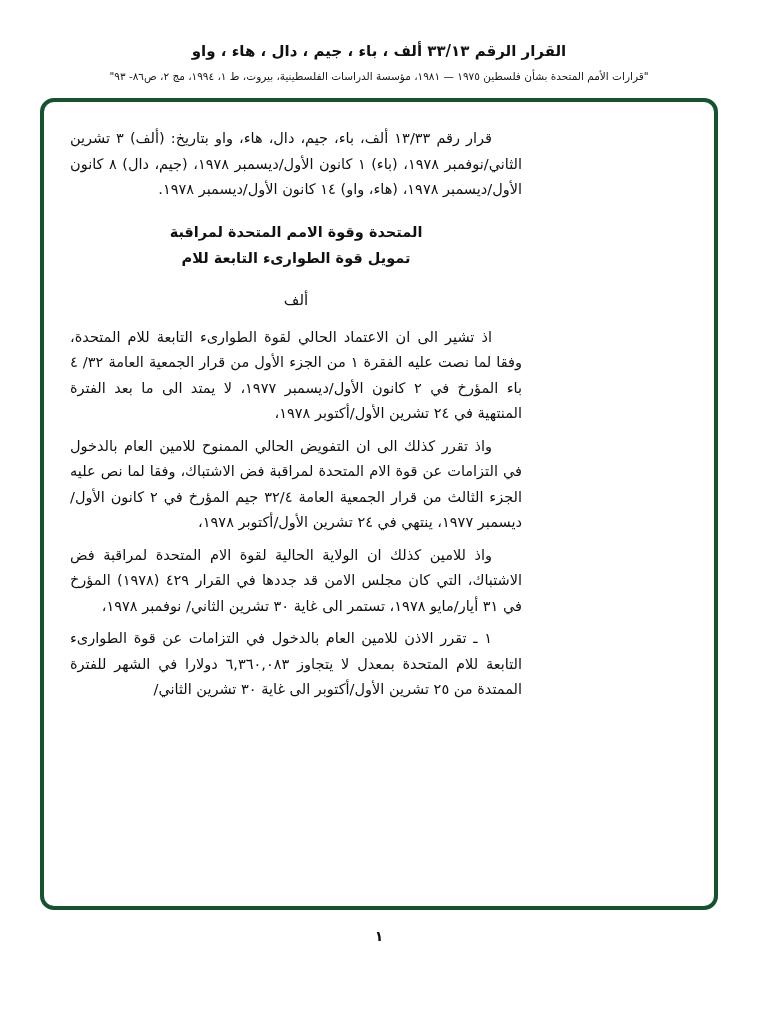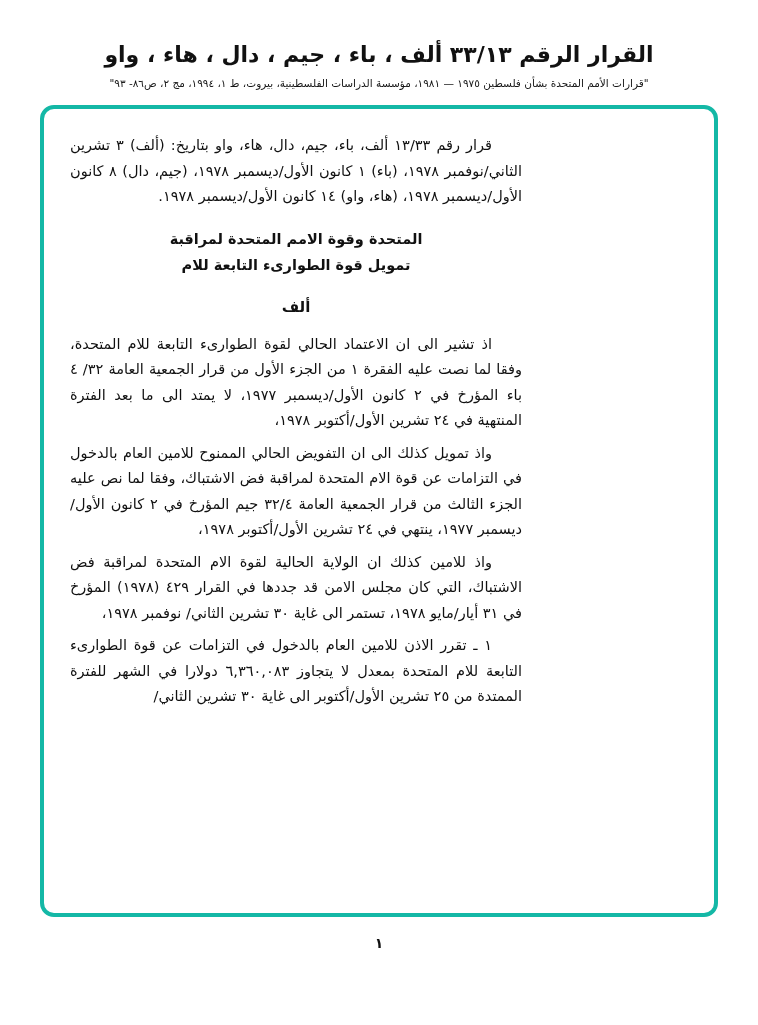--- a/index.html
+++ b/index.html
@@ -15,33 +15,33 @@
     margin: 0 auto;
     background: #ffffff;
     overflow: hidden;
     direction: rtl;
   }
   .doc-header {
     padding-top: 42px;
     text-align: center;
   }
   .doc-title {
-    font-size: 22px;
+    font-size: 15px;
     font-weight: bold;
     letter-spacing: 0.5px;
   }
   .doc-citation {
     margin-top: 10px;
     font-size: 10.5px;
     color: #161616;
   }
   .green-box {
     margin: 16px 40px 0 40px;
     min-height: 812px;
-    border: 4px solid #14b8a6;
+    border: 4px solid #14532d;
     border-radius: 14px;
     padding: 24px 20px 26px 20px;
   }
   .text-column {
     width: 452px;
     margin-right: auto;   
     margin-left: 6px;
     direction: rtl;
   }
   .para {
@@ -57,21 +57,21 @@
     margin-top: 16px;
     text-align: center;
     font-weight: bold;
     font-size: 14.5px;
     line-height: 26px;
   }
   .section-letter {
     margin-top: 20px;
     margin-bottom: 16px;
     text-align: center;
-    font-weight: bold;
+    font-weight: normal;
     font-size: 15px;
   }
   .preamble-lead {
     font-size: 14.5px;
     font-weight: bold;
     text-indent: 30px;
     line-height: 25px;
     margin-bottom: 4px;
   }
   .page-number {
@@ -104,21 +104,21 @@
       </div>
 
       <div class="section-letter">ألف</div>
 
 
       <p class="para">
         <span class="lead">اذ تشير</span><span> الى ان الاعتماد الحالي لقوة الطوارىء التابعة للام المتحدة، وفقا لما نصت عليه الفقرة ١ من الجزء الأول من قرار الجمعية العامة ٣٢/ ٤ باء المؤرخ في ٢ كانون الأول/ديسمبر ١٩٧٧، لا يمتد الى ما بعد الفترة المنتهية في ٢٤ تشرين الأول/أكتوبر ١٩٧٨،</span>
       </p>
 
       <p class="para">
-        <span class="lead">واذ تمويل كذلك</span><span> الى ان التفويض الحالي الممنوح للامين العام بالدخول في التزامات عن قوة الام المتحدة لمراقبة فض الاشتباك، وفقا لما نص عليه الجزء الثالث من قرار الجمعية العامة ٣٢/٤ جيم المؤرخ في ٢ كانون الأول/ديسمبر ١٩٧٧، ينتهي في ٢٤ تشرين الأول/أكتوبر ١٩٧٨،</span>
+        <span class="lead">واذ تقرر كذلك</span><span> الى ان التفويض الحالي الممنوح للامين العام بالدخول في التزامات عن قوة الام المتحدة لمراقبة فض الاشتباك، وفقا لما نص عليه الجزء الثالث من قرار الجمعية العامة ٣٢/٤ جيم المؤرخ في ٢ كانون الأول/ديسمبر ١٩٧٧، ينتهي في ٢٤ تشرين الأول/أكتوبر ١٩٧٨،</span>
       </p>
 
 
       <p class="para">
         <span class="lead">واذ للامين كذلك</span><span> ان الولاية الحالية لقوة الام المتحدة لمراقبة فض الاشتباك، التي كان مجلس الامن قد جددها في القرار ٤٢٩ (١٩٧٨) المؤرخ في ٣١ أيار/مايو ١٩٧٨، تستمر الى غاية ٣٠ تشرين الثاني/ نوفمبر ١٩٧٨،</span>
       </p>
 
       <p class="para">
         <span class="lead">١ ـ تقرر</span><span> الاذن للامين العام بالدخول في التزامات عن قوة الطوارىء التابعة للام المتحدة بمعدل لا يتجاوز ٦,٣٦٠,٠٨٣ دولارا في الشهر للفترة الممتدة من ٢٥ تشرين الأول/أكتوبر الى غاية ٣٠ تشرين الثاني/</span>
       </p>

